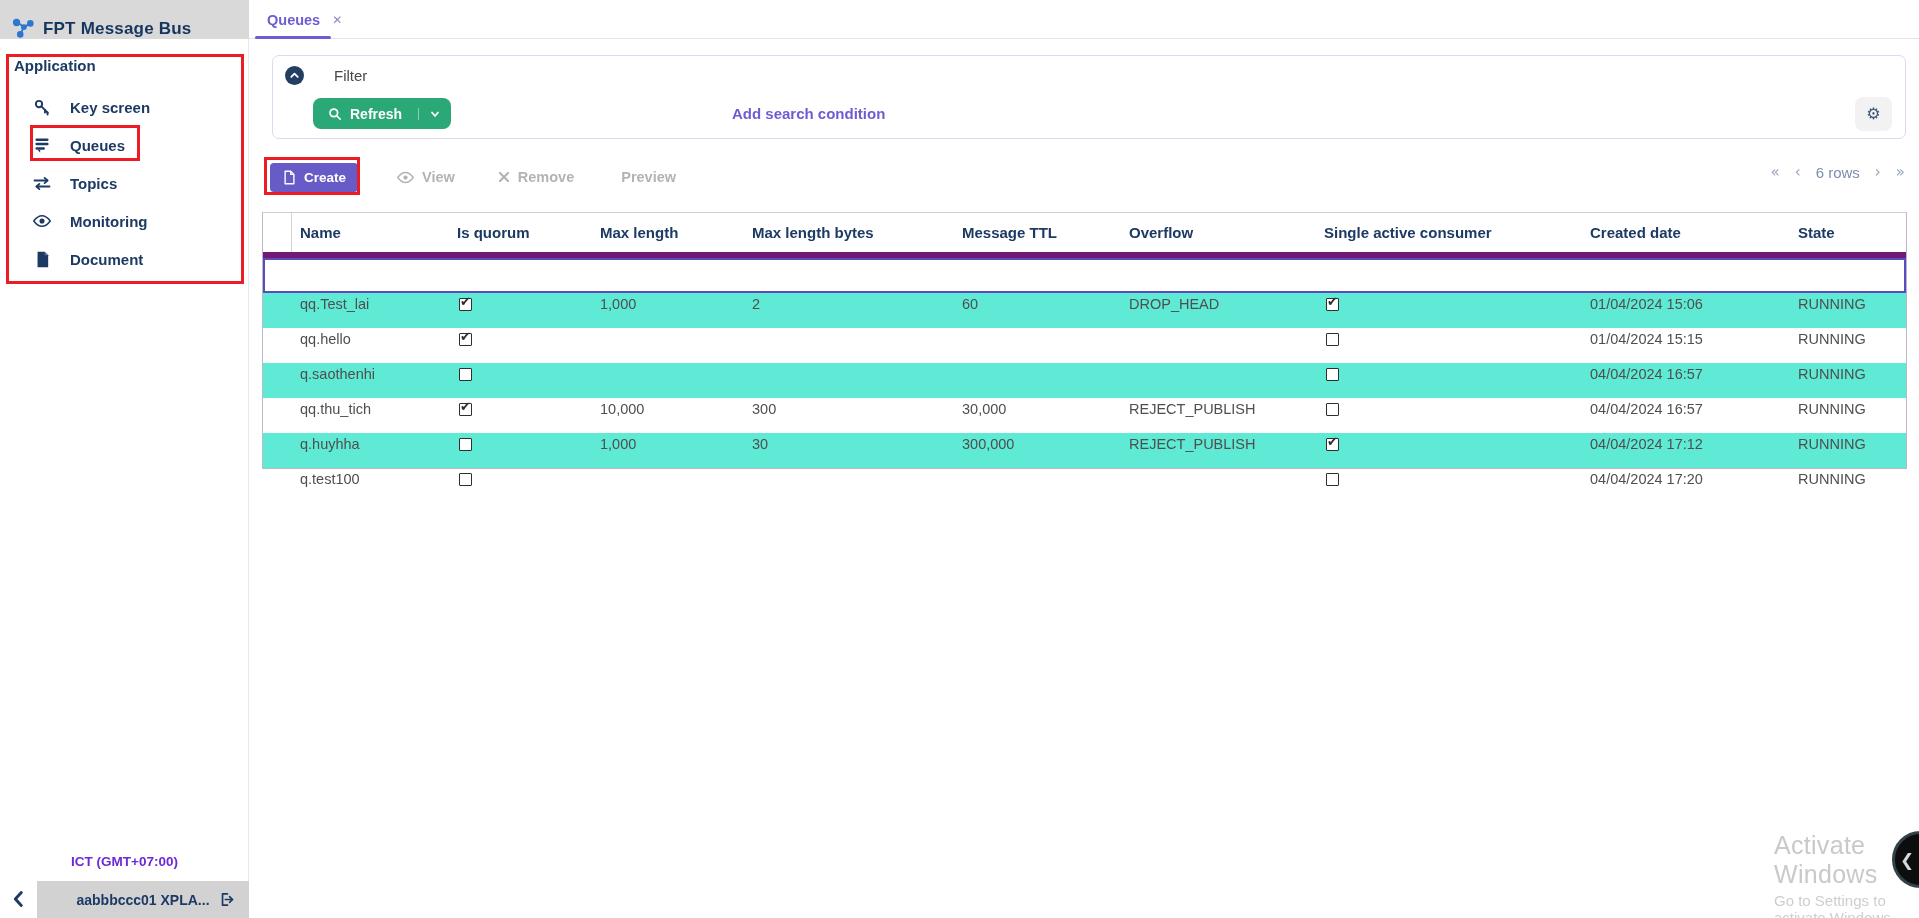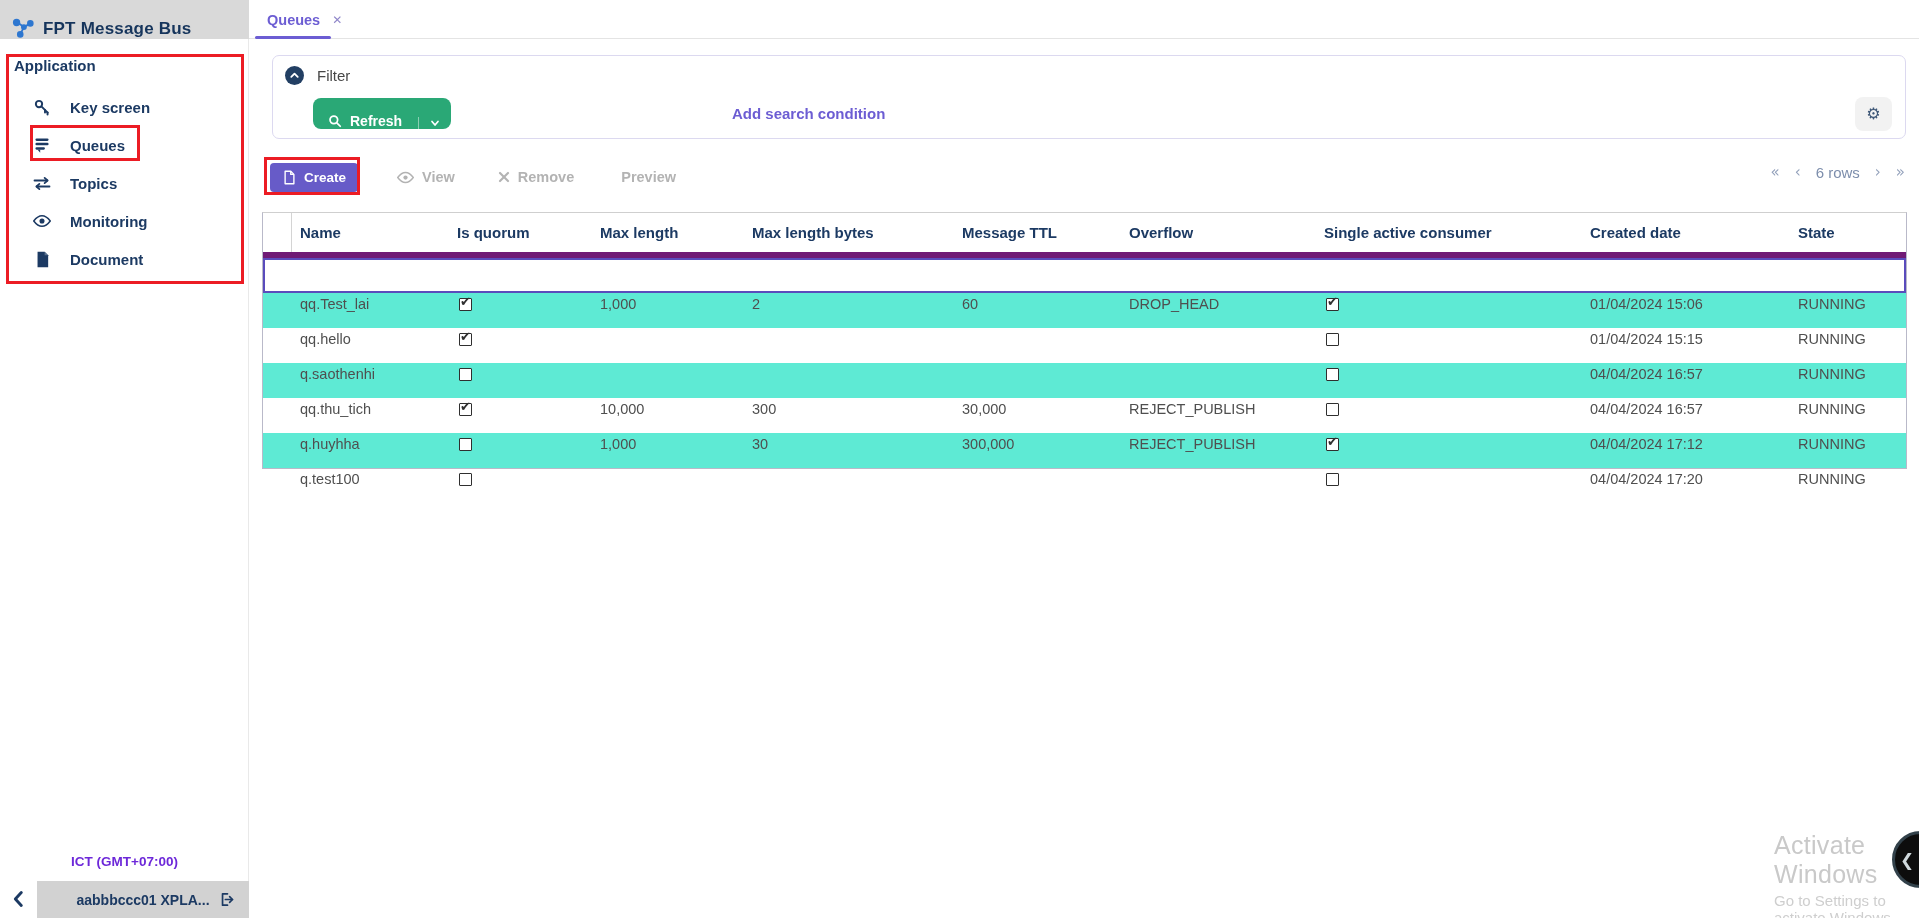--- a/index.html
+++ b/index.html
@@ -32,26 +32,26 @@
   #tabbar { position:absolute; left:0; top:0; right:0; height:39px; border-bottom:1px solid #e4e4e4; }
   #tab-queues { position:absolute; left:6px; top:0; height:39px; padding:0 12px; display:flex;
     align-items:center; gap:12px; cursor:pointer; }
   #tab-label { font-size:14.5px; font-weight:700; color:#6c5dd3; }
   #tab-close { font-size:12px; color:#8f86c9; cursor:pointer; line-height:1; }
   #tab-underline { position:absolute; left:6px; top:36px; width:76px; height:3px; background:#6c5dd3; border-radius:2px; }
 
   
   #filter-panel { position:absolute; left:23px; right:13px; top:55px; height:84px;
     border:1px solid #dcd9f0; border-radius:7px; background:#fff; }
-  #filter-head { position:absolute; left:12px; top:10px; display:flex; align-items:center; gap:13px; }
+  #filter-head { position:absolute; left:12px; top:10px; display:flex; align-items:center; gap:30px; }
   #collapse-circle { width:19px; height:19px; border-radius:50%; background:#223f63; display:flex;
     align-items:center; justify-content:center; cursor:pointer; }
   #filter-label { font-size:15px; color:#474747; }
   #refresh-btn { position:absolute; left:40px; top:42px; height:31px; background:#2aa876; border:none;
-    border-radius:8px; display:flex; align-items:flex-end; color:#fff; cursor:pointer; overflow:hidden; }
+    border-radius:8px; display:flex; align-items:center; color:#fff; cursor:pointer; overflow:hidden; }
   #refresh-main { display:flex; align-items:center; gap:8px; padding:0 16px 0 15px; }
   #refresh-text { font-size:14px; font-weight:700; color:#fff; }
   #refresh-split { width:33px; display:flex; align-items:center; justify-content:center;
     border-left:1px solid rgba(255,255,255,.45); }
   #add-condition { position:absolute; left:459px; top:49px; font-size:15px; font-weight:700;
     color:#6c5dd3; cursor:pointer; }
   #gear-btn { position:absolute; right:13px; top:41px; width:37px; height:34px; background:#f2f2f2;
     border-radius:8px; border:none; display:flex; align-items:center; justify-content:center; cursor:pointer; }
   #gear-btn span { font-family:"DejaVu Sans",sans-serif; font-size:16px; color:#3f5878; line-height:1; }
 

